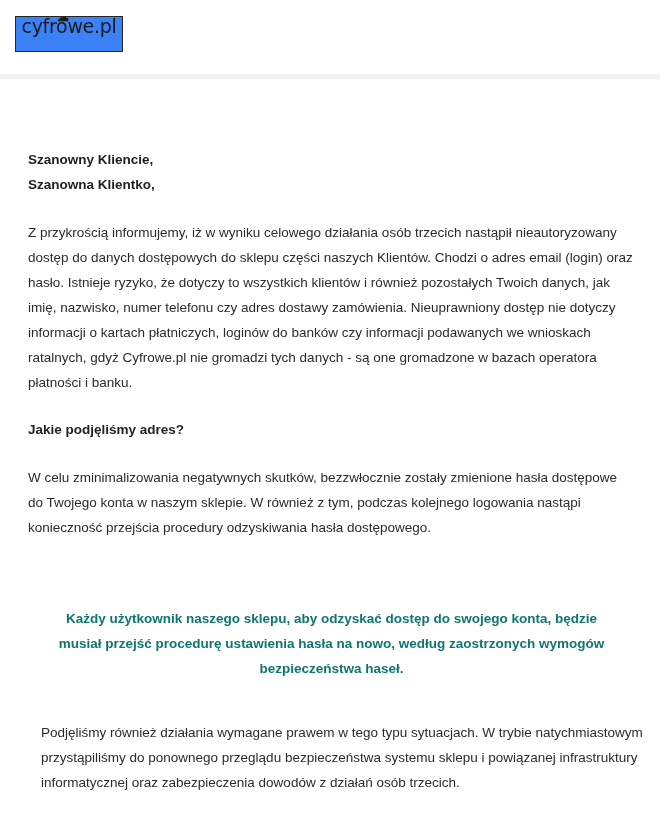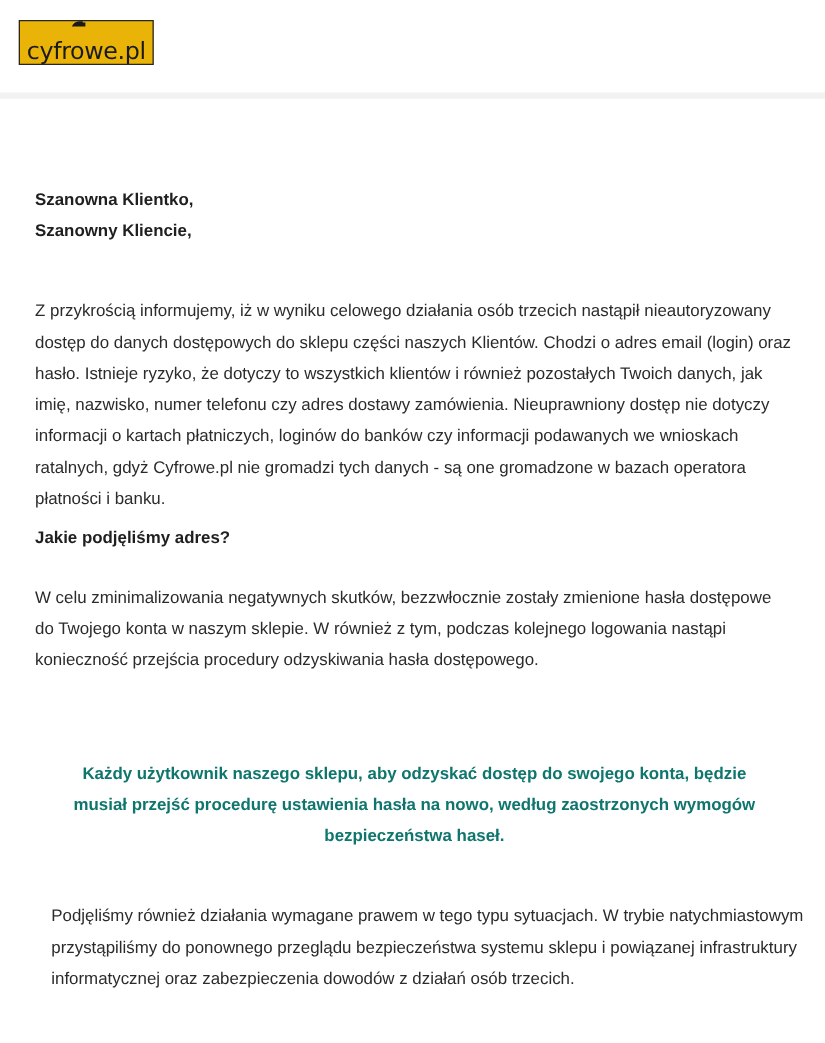--- a/index.html
+++ b/index.html
@@ -28,24 +28,24 @@
     background: #ffffff;
     position: relative;
   }
   .logo-box {
     position: absolute;
     left: 15px;
     top: 16px;
     width: 108px;
     height: 36px;
     border: 1px solid #262626;
-    background: #eab308;
+    background: #3b82f6;
     box-sizing: border-box;
     display: flex;
-    align-items: flex-end;
+    align-items: flex-start;
     justify-content: center;
   }
   .logo-text {
     font-family: "DejaVu Sans", sans-serif;
     font-size: 19px;
     font-weight: 400;
     letter-spacing: -0.3px;
     color: #1a1a1a;
     line-height: 1;
     white-space: nowrap;
@@ -98,21 +98,21 @@
     left: 0;
     width: 607px;
   }
   .salutation div {
     font-size: 13.5px;
     line-height: 25px;
     font-weight: bold;
     color: #1f1f1f;
   }
 
-  .p-intro   { position: absolute; top: 236px; left: 0; width: 607px; }
+  .p-intro   { position: absolute; top: 220px; left: 0; width: 607px; }
   .h-steps   { position: absolute; top: 417px; left: 0; width: 607px; }
   .p-steps   { position: absolute; top: 465px; left: 0; width: 607px; }
 
   .callout {
     position: absolute;
     top: 592px;
     left: 16px;
     width: 575px;
     text-align: center;
     font-size: 13.5px;
@@ -136,22 +136,22 @@
           <path d="M0.5 5.2 C1.4 2.6 3.6 0.9 6.4 0.9 L9.2 0.9 L9.2 2.0 L11.3 2.0 L11.3 5.2 Z" fill="#1a1a1a"></path>
         </svg>
       </span>
     </div>
     <div class="header-rule"></div>
   </div>
 
   <div class="content">
 
     <div class="salutation">
+      <div>Szanowny Kliencie,</div>
       <div>Szanowna Klientko,</div>
-      <div>Szanowny Kliencie,</div>
     </div>
 
     <p class="para p-intro">Z przykrością informujemy, iż w wyniku celowego działania osób trzecich nastąpił nieautoryzowany dostęp do danych dostępowych do sklepu części naszych Klientów. Chodzi o adres email (login) oraz hasło. Istnieje ryzyko, że dotyczy to wszystkich klientów i również pozostałych Twoich danych, jak imię, nazwisko, numer telefonu czy adres dostawy zamówienia. Nieuprawniony dostęp nie dotyczy informacji o kartach płatniczych, loginów do banków czy informacji podawanych we wnioskach ratalnych, gdyż Cyfrowe.pl nie gromadzi tych danych - są one gromadzone w bazach operatora płatności i banku.</p>
 
     <p class="para bold h-steps">Jakie podjęliśmy adres?</p>
 
     <p class="para p-steps">W celu zminimalizowania negatywnych skutków, bezzwłocznie zostały zmienione hasła dostępowe do Twojego konta w naszym sklepie. W również z tym, podczas kolejnego logowania nastąpi konieczność przejścia procedury odzyskiwania hasła dostępowego.</p>
 
     <p class="callout">Każdy użytkownik naszego sklepu, aby odzyskać dostęp do swojego konta, będzie musiał przejść procedurę ustawienia hasła na nowo, według zaostrzonych wymogów bezpieczeństwa haseł.</p>
 

